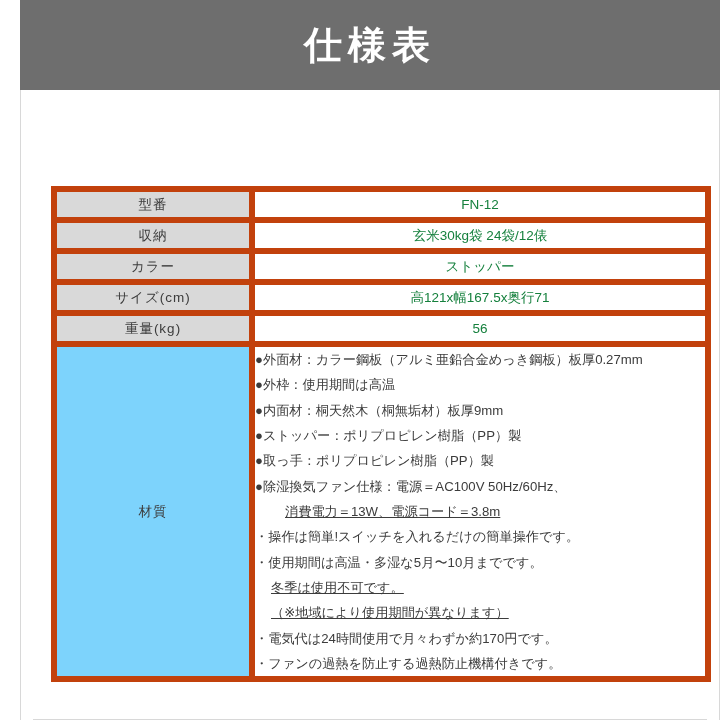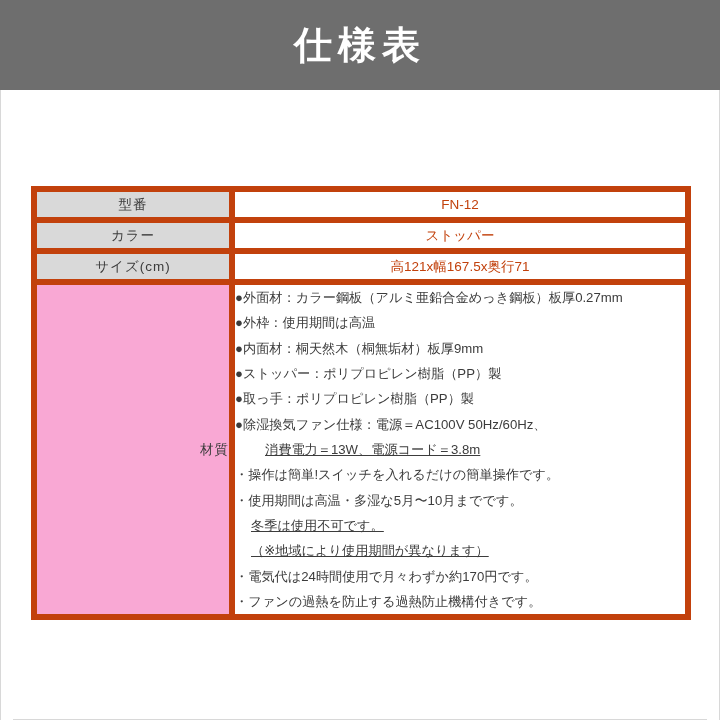--- a/index.html
+++ b/index.html
@@ -13,20 +13,21 @@
     font-family: "Liberation Sans", "DejaVu Sans", sans-serif;
     color: #3c3c3c;
     overflow: hidden;
   }
   .page {
     position: relative;
     width: 720px;
     height: 720px;
     background: #ffffff;
     box-sizing: border-box;
+    padding-left: 20px;
   }
   .header {
     height: 90px;
     background: #6e6e6e;
     display: flex;
     align-items: center;
     justify-content: center;
   }
   .header-title {
     color: #ffffff;
@@ -71,28 +72,28 @@
     background: #d9d9d9;
     text-align: center;
     font-size: 13.5px;
     color: #3c3c3c;
     height: 25px;
     letter-spacing: 1px;
   }
   .value-cell {
     text-align: center;
     font-size: 13.5px;
-    color: #c2410c;
+    color: #15803d;
     height: 25px;
     background: #ffffff;
   }
   .label-cell-tall {
     width: 192px;
-    background: #f9a8d4;
-    text-align: right;
+    background: #7dd3fc;
+    text-align: center;
     font-size: 13.5px;
     color: #3c3c3c;
     vertical-align: middle;
     letter-spacing: 1px;
     margin-left: 8px;
   }
   .material-cell {
     background: #ffffff;
     padding: 10px 0 12px 8px;
     vertical-align: top;
@@ -131,26 +132,34 @@
     <div class="side-rule-left"></div>
     <div class="side-rule-right"></div>
 
     <table class="spec-table">
       <tbody>
         <tr>
           <td class="label-cell">型番</td>
           <td class="value-cell">FN-12</td>
         </tr>
         <tr>
+          <td class="label-cell">収納</td>
+          <td class="value-cell">玄米30kg袋 24袋/12俵</td>
+        </tr>
+        <tr>
           <td class="label-cell">カラー</td>
           <td class="value-cell">ストッパー</td>
         </tr>
         <tr>
           <td class="label-cell">サイズ(cm)</td>
           <td class="value-cell">高121x幅167.5x奥行71</td>
+        </tr>
+        <tr>
+          <td class="label-cell">重量(kg)</td>
+          <td class="value-cell">56</td>
         </tr>
         <tr>
           <td class="label-cell-tall">材質</td>
           <td class="material-cell">
             <ul class="material-list">
               <li>●外面材：カラー鋼板（アルミ亜鉛合金めっき鋼板）板厚0.27mm</li>
               <li>●外枠：使用期間は高温</li>
               <li>●内面材：桐天然木（桐無垢材）板厚9mm</li>
               <li>●ストッパー：ポリプロピレン樹脂（PP）製</li>
               <li>●取っ手：ポリプロピレン樹脂（PP）製</li>

